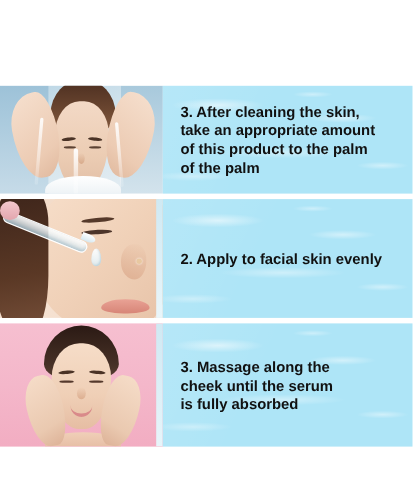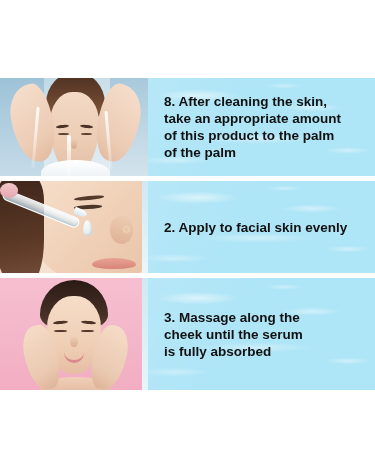--- a/index.html
+++ b/index.html
@@ -109,21 +109,21 @@
     color: #111111;
     font-family: "Liberation Sans", sans-serif;
     font-weight: bold;
     font-size: 13.5px;
     line-height: 17px;
     padding: 0 8px 0 16px;
     white-space: pre-line;
   }
 
   .row-1 .photo, .row-1 .panel { height: 98px; }
-  .row-2 .photo, .row-2 .panel { height: 92px; }
+  .row-2 .photo, .row-2 .panel { height: 108px; }
   .row-3 .photo, .row-3 .panel { height: 112px; }
 
   
   .ph1 { background: linear-gradient(160deg, #b8d4e4 0%, #cfe2ec 35%, #e6eef3 100%); }
   .ph1 .bg-l { position:absolute; left:0; top:0; width:30%; height:100%;
                background: linear-gradient(180deg,#9dc2d8,#c6dbe8); }
   .ph1 .bg-r { position:absolute; right:0; top:0; width:26%; height:100%;
                background: linear-gradient(180deg,#a8c9dc,#d3e3ec); }
   .ph1 .hair { position:absolute; left:31%; top:-6%; width:40%; height:52%;
                background: linear-gradient(180deg,#4b2e20 0%, #6b4630 55%, #8a5f42 100%);
@@ -257,21 +257,21 @@
         <div class="eye-r"></div>
         <div class="nose"></div>
         <div class="shirt"></div>
         <div class="hand-l"></div>
         <div class="hand-r"></div>
         <div class="w1"></div>
         <div class="w2"></div>
         <div class="w3"></div>
       </div>
       <div class="panel">
-        <div class="panel-text">8. After cleaning the skin,
+        <div class="panel-text">3. After cleaning the skin,
 take an appropriate amount
 of this product to the palm
 of the palm</div>
       </div>
     </div>
 
     <div class="row row-2">
       <div class="photo ph2">
         <div class="cheekface"></div>
         <div class="hair2"></div>

